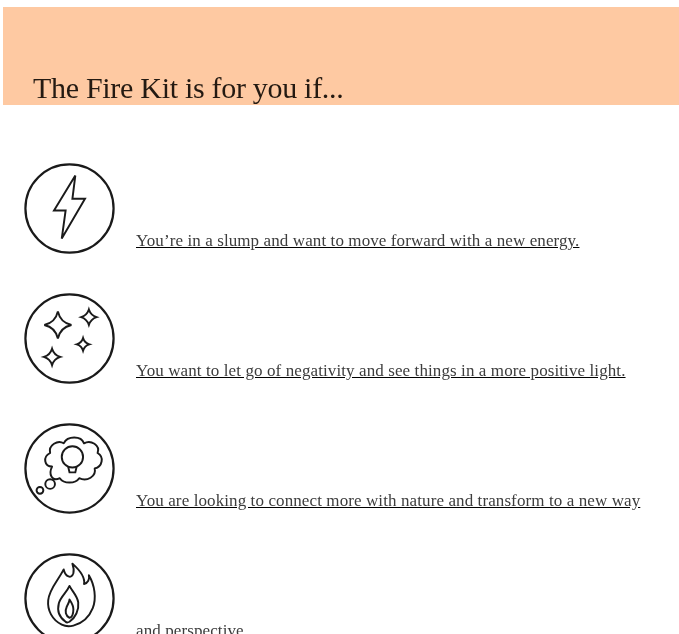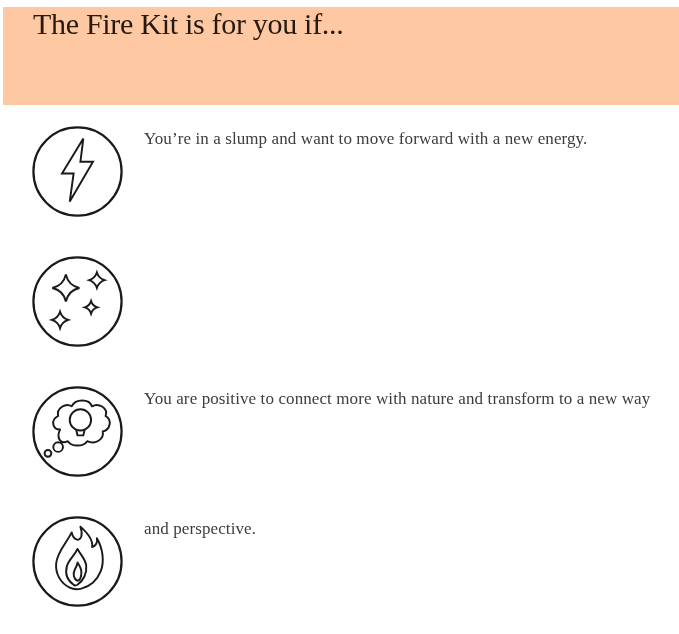--- a/index.html
+++ b/index.html
@@ -9,38 +9,39 @@
     font-family: "Liberation Serif", "DejaVu Serif", serif;
     overflow: hidden;
     position: relative;
   }
   .banner {
     position: absolute;
     left: 3px; right: 0; top: 7px;
     height: 98px;
     background: #fec9a2;
     display: flex;
-    align-items: flex-start;
+    align-items: flex-end;
     padding-left: 30px;
   }
   .banner h1 {
     font-size: 30px;
     font-weight: normal;
     letter-spacing: -0.3px;
     color: #241a12;
   }
   .rows {
     position: absolute;
     top: 125px; left: 0; right: 0;
   }
   .row {
     height: 130px;
     display: flex;
-    align-items: flex-start;
-    padding-left: 31px;
+    align-items: flex-end;
+    padding-left: 23px;
+    text-decoration: underline;
   }
   .icon-wrap {
     flex: 0 0 auto;
     width: 93px; height: 93px;
     margin-right: 20px;
   }
   .icon-wrap svg { display: block; width: 93px; height: 93px; }
   .icon-wrap svg * {
     fill: none;
     stroke: #1a1a1a;
@@ -81,35 +82,39 @@
   <div class="row">
     <span class="icon-wrap">
       <svg viewBox="0 0 96 96">
         <circle class="ring" cx="48" cy="48" r="45.5"></circle>
         <path class="glyph" d="M36 20 Q38.5 31.5 50 34 Q38.5 36.5 36 48 Q33.5 36.5 22 34 Q33.5 31.5 36 20 Z"></path>
         <path class="glyph" d="M68 18 Q70 24 76 26 Q70 28 68 34 Q66 28 60 26 Q66 24 68 18 Z"></path>
         <path class="glyph" d="M62 47.5 Q63.5 52.5 68.5 54 Q63.5 55.5 62 60.5 Q60.5 55.5 55.5 54 Q60.5 52.5 62 47.5 Z"></path>
         <path class="glyph" d="M30 58.5 Q32 65 38.5 67 Q32 69 30 75.5 Q28 69 21.5 67 Q28 65 30 58.5 Z"></path>
       </svg>
     </span>
+    <div class="row-text">
+      <div class="line">You want to let go of negativity and see things in a more positive light.</div>
+
+    </div>
   </div>
 
   <div class="row">
     <span class="icon-wrap">
       <svg viewBox="0 0 96 96">
         <circle class="ring" cx="48" cy="48" r="45.5"></circle>
         <path class="glyph" stroke-linejoin="round" d="M30 46 C22 46 20 36 28 32 C26 24 36 18 42 22 C46 14 60 14 63 22 C70 18 80 24 77 32 C84 36 82 46 74 48 C76 56 66 62 58 58 C54 64 42 64 38 58 C30 62 26 54 30 46 Z"></path>
         <circle class="glyph" cx="51" cy="36" r="11"></circle>
         <path class="glyph" d="M46.5 45.5 L48 52 L54 52 L55.5 45.5"></path>
         <circle class="glyph" cx="28" cy="64" r="5"></circle>
         <circle class="glyph" cx="17.5" cy="70.5" r="3.5"></circle>
       </svg>
     </span>
     <div class="row-text">
-      <div class="line">You are positive to connect more with nature and transform to a new way</div>
+      <div class="line">You are looking to connect more with nature and transform to a new way</div>
     </div>
   </div>
 
   <div class="row">
     <span class="icon-wrap">
       <svg viewBox="0 0 96 96">
         <circle class="ring" cx="48" cy="48" r="45.5"></circle>
         <path class="glyph" stroke-linejoin="round" d="M40 75 C30 70 25 60 26 50 C27 38 36 30 42 18 C44 26 50 28 52 22 C53 18 52 15 51 12 C60 20 64 28 63 33 C67 32 69 28 68 24 C74 34 76 48 72 58 C68 68 60 74 52 76 C48 77 44 77 40 75 Z"></path>
         <path class="glyph" stroke-linejoin="round" d="M44 72 C38 68 35 61 37 53 C39 46 45 42 48 35 C51 41 56 45 57 52 C58 60 54 68 48 72 C46 73 45 73 44 72 Z"></path>
         <path class="glyph" stroke-linejoin="round" d="M48 68 C44 66 43 61 45 57 C46 54 48 52 48 49 C50 52 52 55 52 59 C52 64 51 67 48 68 Z"></path>

